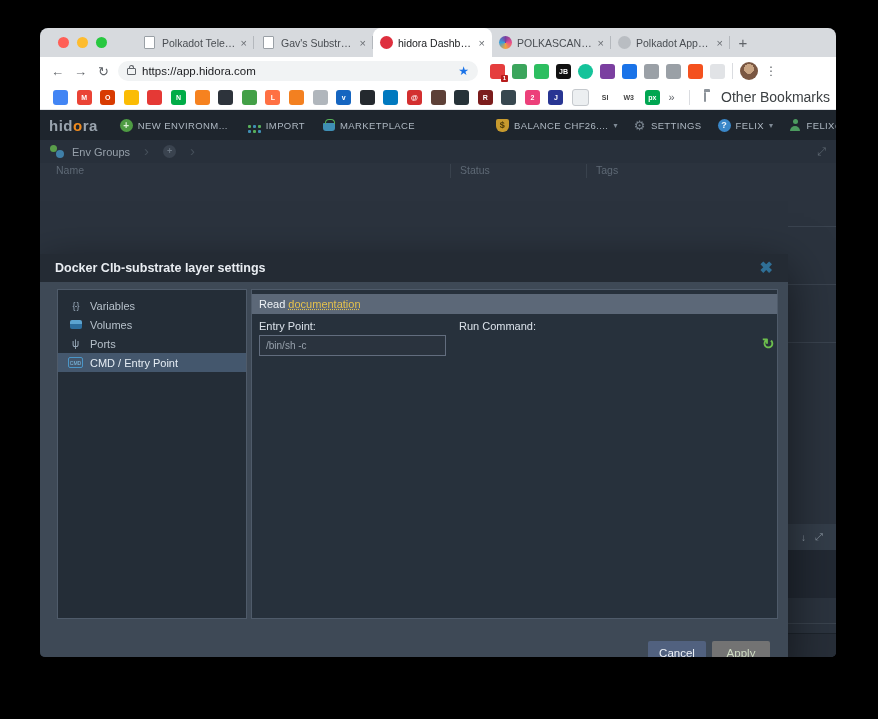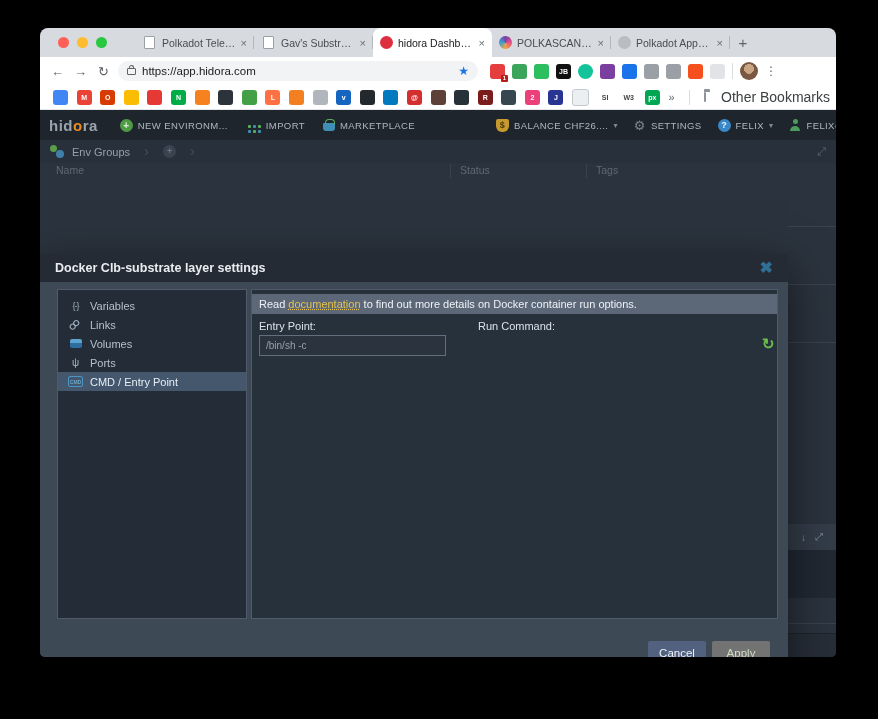--- a/index.html
+++ b/index.html
@@ -134,21 +134,21 @@
   .ic-chain::before,.ic-chain::after{content:"";position:absolute;top:0;width:6px;height:6px;border:1.5px solid #9fb0c0;
       border-radius:3px;box-sizing:border-box;}
   .ic-chain::before{left:0}.ic-chain::after{left:5px}
   .ic-vol{width:12px;height:9px;border-radius:2px;background:linear-gradient(#5ba3d0 0 45%,#2d6e9e 45% 100%);}
   .ic-cmd{width:14px;height:9px;border:1px solid #4a96c8;border-radius:2px;color:#7fc0e8;font-size:5px;
           display:flex;align-items:center;justify-content:center;letter-spacing:0;}
   .banner{position:absolute;left:212px;top:40px;width:525px;height:20px;background:#5c6878;color:#eef2f6;
           font-size:11px;display:flex;align-items:center;padding:0 7px;box-sizing:border-box;white-space:pre;}
   .doclink{color:#e5c24d;text-decoration:underline dotted;}
   .flabel{position:absolute;color:#dbe2ea;font-size:11px;top:66px;white-space:nowrap;}
-  .fl-entry{left:219px}.fl-run{left:438px}
+  .fl-entry{left:219px}.fl-run{left:419px}
   .finput{position:absolute;top:81px;height:21px;background:#2a333e;border:1px solid #626d7e;font-size:10px;
           display:flex;align-items:center;padding:0 6px;box-sizing:border-box;white-space:nowrap;overflow:hidden;}
   .in-entry{left:219px;width:187px;color:#97a1ac;}
   .in-run{left:419px;width:298px;color:#eef2f7;letter-spacing:-0.2px;}
   .reset{position:absolute;left:722px;top:81px;color:#6dbf4d;font-size:15px;font-weight:bold;transform:scaleX(-1);}
   .btn{position:absolute;top:387px;width:58px;height:24px;border-radius:2px;font-size:11.5px;display:flex;
        align-items:center;justify-content:center;}
   .btn-cancel{left:608px;background:#51617f;color:#eef2f8;}
   .btn-apply{left:672px;background:#737373;color:#cfdcc3;}
 </style>
@@ -323,46 +323,40 @@
         <div class="modal-head">
           <span>Docker Clb-substrate layer settings</span>
           <span class="modal-close">✖</span>
         </div>
         <div class="panel side" id="side-items">
             <div class="side-item">
               <span class="si-ic">
                 <span class="ic-var">{-}</span>
               </span>
               <span>Variables</span>
-            </div>
-            <div class="side-item">
-              <span class="si-ic">
-                <span class="ic-chain"></span>
-              </span>
-              <span>Links</span>
             </div>
             <div class="side-item">
               <span class="si-ic">
                 <span class="ic-vol"></span>
               </span>
               <span>Volumes</span>
             </div>
             <div class="side-item">
               <span class="si-ic">ψ</span>
               <span>Ports</span>
             </div>
             <div class="side-item sel">
               <span class="si-ic">
                 <span class="ic-cmd">CMD</span>
               </span>
               <span>CMD / Entry Point</span>
             </div>
           </div>
         <div class="panel content"></div>
-        <div class="banner"><span>Read </span><span class="doclink">documentation</span><span> to find out more details on Docker container run options.</span></div>
+        <div class="banner"><span>Read </span><span class="doclink">documentation</span></div>
         <span class="flabel fl-entry">Entry Point:</span>
         <span class="flabel fl-run">Run Command:</span>
         <div class="finput in-entry">/bin/sh -c</div>
         <span class="reset">↺</span>
         <div class="btn btn-cancel">Cancel</div>
         <div class="btn btn-apply">Apply</div>
       </div>
 
     </div>
   </div>

